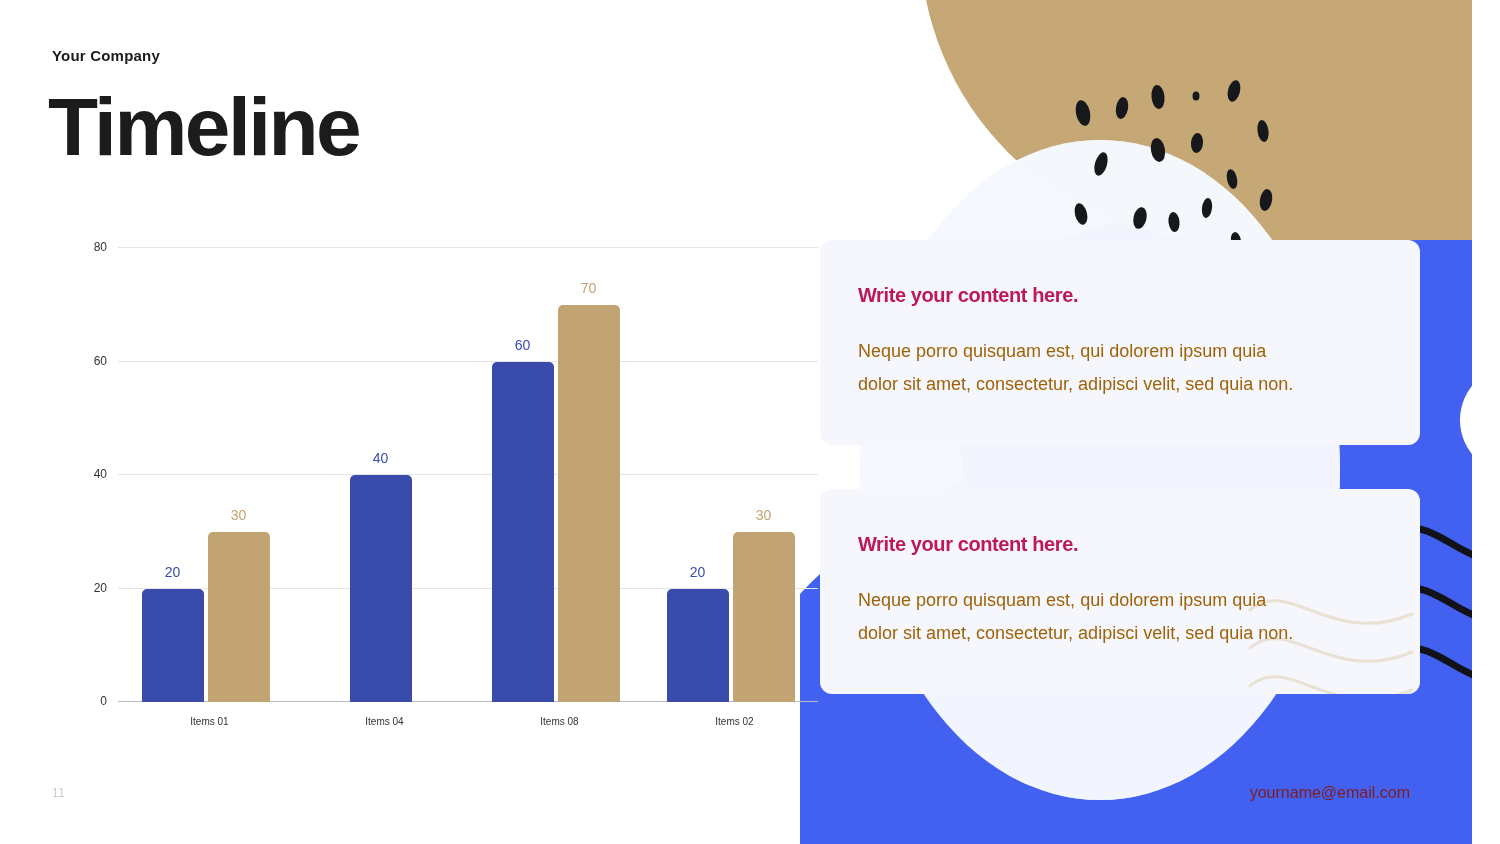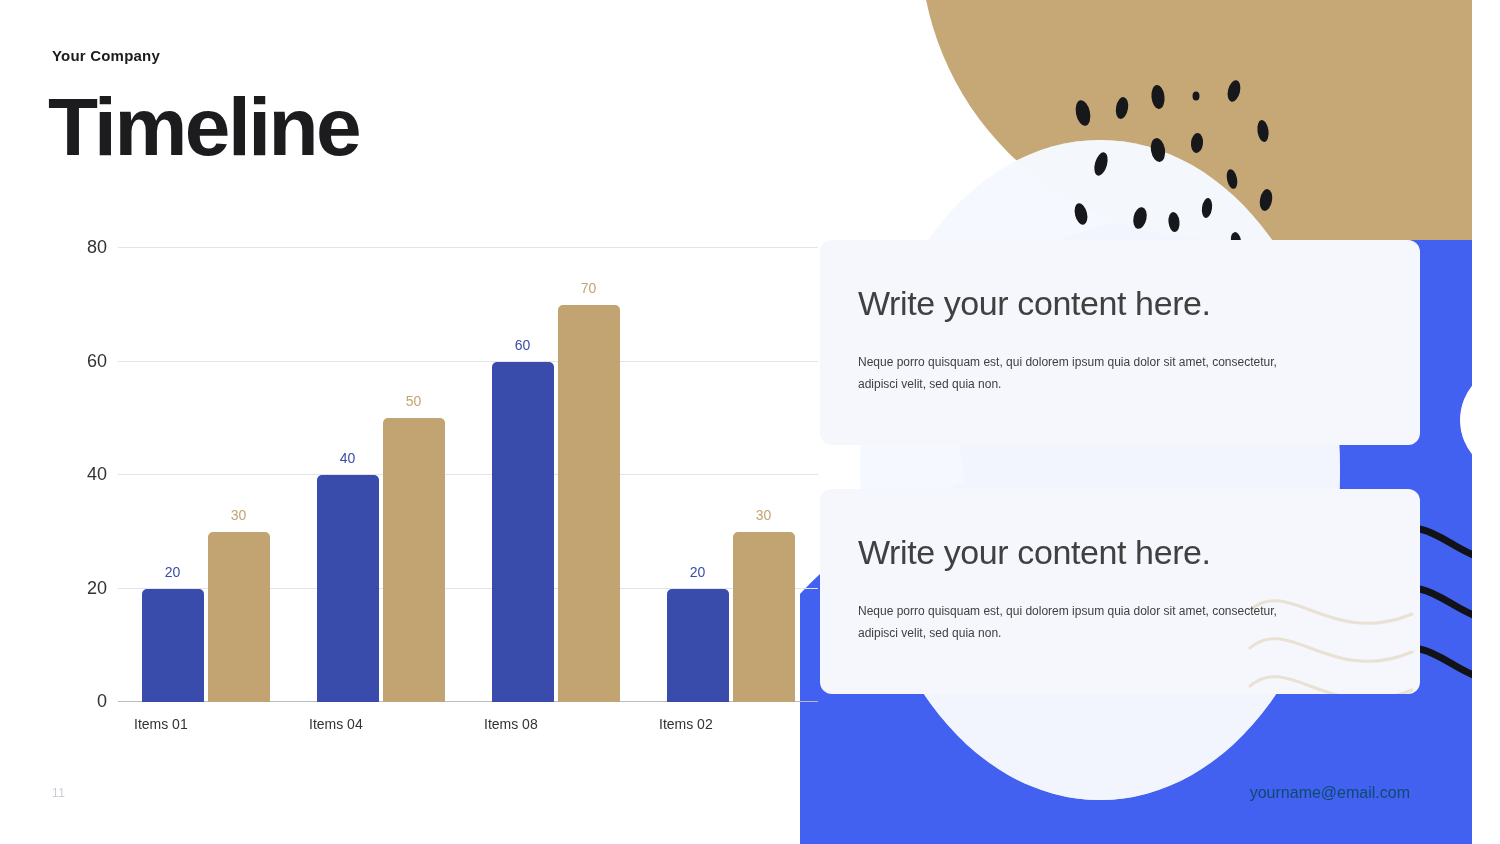--- a/index.html
+++ b/index.html
@@ -31,50 +31,50 @@
     font-size:12px; color:#c9ccd4; letter-spacing:.5px;
   }
 
   
   .chart { position:absolute; left:48px; top:248px; width:770px; height:492px; }
   .chart-inner { position:absolute; left:70px; top:0; right:0; bottom:38px; }
   .gridline { position:absolute; left:0; right:0; height:1px; background:#e3e4e8; }
   .gridline.axis0 { background:#b9bcc4; }
   .ytick {
     position:absolute; right:100%; margin-right:11px;
-    font-size:18px; color:#333; transform:translateY(-50%); white-space:nowrap;
+    font-size:12px; color:#333; transform:translateY(-50%); white-space:nowrap;
   }
   .groups { position:absolute; left:0; right:0; bottom:0; top:0; display:flex; }
   .group { flex:1; position:relative; display:flex; justify-content:center; align-items:flex-end; gap:4px; }
   .bar { width:62px; position:relative; border-radius:5px 5px 0 0;padding-left:23px; }
   .bar.s1 { background:#3a4cab; }
   .bar.s2 { background:#c2a472; }
   .bar-label {
     position:absolute; left:50%; transform:translateX(-50%); bottom:100%;
     margin-bottom:9px; font-size:14px; white-space:nowrap;
   }
   .bar.s1 .bar-label { color:#3a4cab; }
   .bar.s2 .bar-label { color:#c2a472; }
   .cat-label {
-    position:absolute; top:100%; left:16px; right:0; margin-top:14px;
-    font-size:14px; color:#333;
+    position:absolute; top:100%; left:8px; right:0; margin-top:14px;
+    text-align:center; font-size:10px; color:#333;
   }
 
   
   .card {
     position:absolute; background:#f5f7fd; border-radius:12px; overflow:hidden;
   }
   .card1 { left:820px; top:240px; width:600px; height:205px; }
   .card2 { left:820px; top:489px; width:600px; height:205px; }
   .card-body { position:relative; padding:44px 44px 0 38px; }
   .card-title {
-    font-size:34px; font-weight:normal; color:#404040; letter-spacing:-.4px;
+    font-size:20px; font-weight:bold; color:#be185d; letter-spacing:-.4px;
   }
   .card-text {
-    margin-top:28px; font-size:12px; line-height:1.85; color:#404040; max-width:450px;
+    margin-top:28px; font-size:18px; line-height:1.85; color:#a16207; max-width:450px;
   }
   .card-waves { position:absolute; right:0; bottom:-6px; pointer-events:none; }
 </style>
 </head>
 <body>
 
 <div class="slide">
 
   <div class="deco">
     <svg width="700" height="844" viewBox="0 0 700 844">
@@ -157,23 +157,20 @@
             </div>
             <div class="bar s2" style="height: 37.5%;">
               <div class="bar-label">30</div>
             </div>
             <div class="cat-label">Items 01</div>
           </div>
           <div class="group">
             <div class="bar s1" style="height: 50%;">
               <div class="bar-label">40</div>
             </div>
-            <div class="bar s2" style="height: 62.5%;">
-              <div class="bar-label">50</div>
-            </div>
             <div class="cat-label">Items 04</div>
           </div>
           <div class="group">
             <div class="bar s1" style="height: 75%;">
               <div class="bar-label">60</div>
             </div>
             <div class="bar s2" style="height: 87.5%;">
               <div class="bar-label">70</div>
             </div>
             <div class="cat-label">Items 08</div>
@@ -205,15 +202,15 @@
         <path d="M10 78 C 50 44, 90 116, 172 82"></path>
         <path d="M10 116 C 50 82, 90 154, 172 120"></path>
       </g>
     </svg>
     <div class="card-body">
       <div class="card-title">Write your content here.</div>
       <div class="card-text">Neque porro quisquam est, qui dolorem ipsum quia dolor sit amet, consectetur, adipisci velit, sed quia non.</div>
     </div>
   </div>
 
-  <div style="position:absolute; right:62px; top:784px; font-size:16px; color:#0c4a6e;">yourname@email.com</div>
+  <div style="position:absolute; right:62px; top:784px; font-size:16px; color:#7f1d1d;">yourname@email.com</div>
 
 </div>
 
 </body></html>

